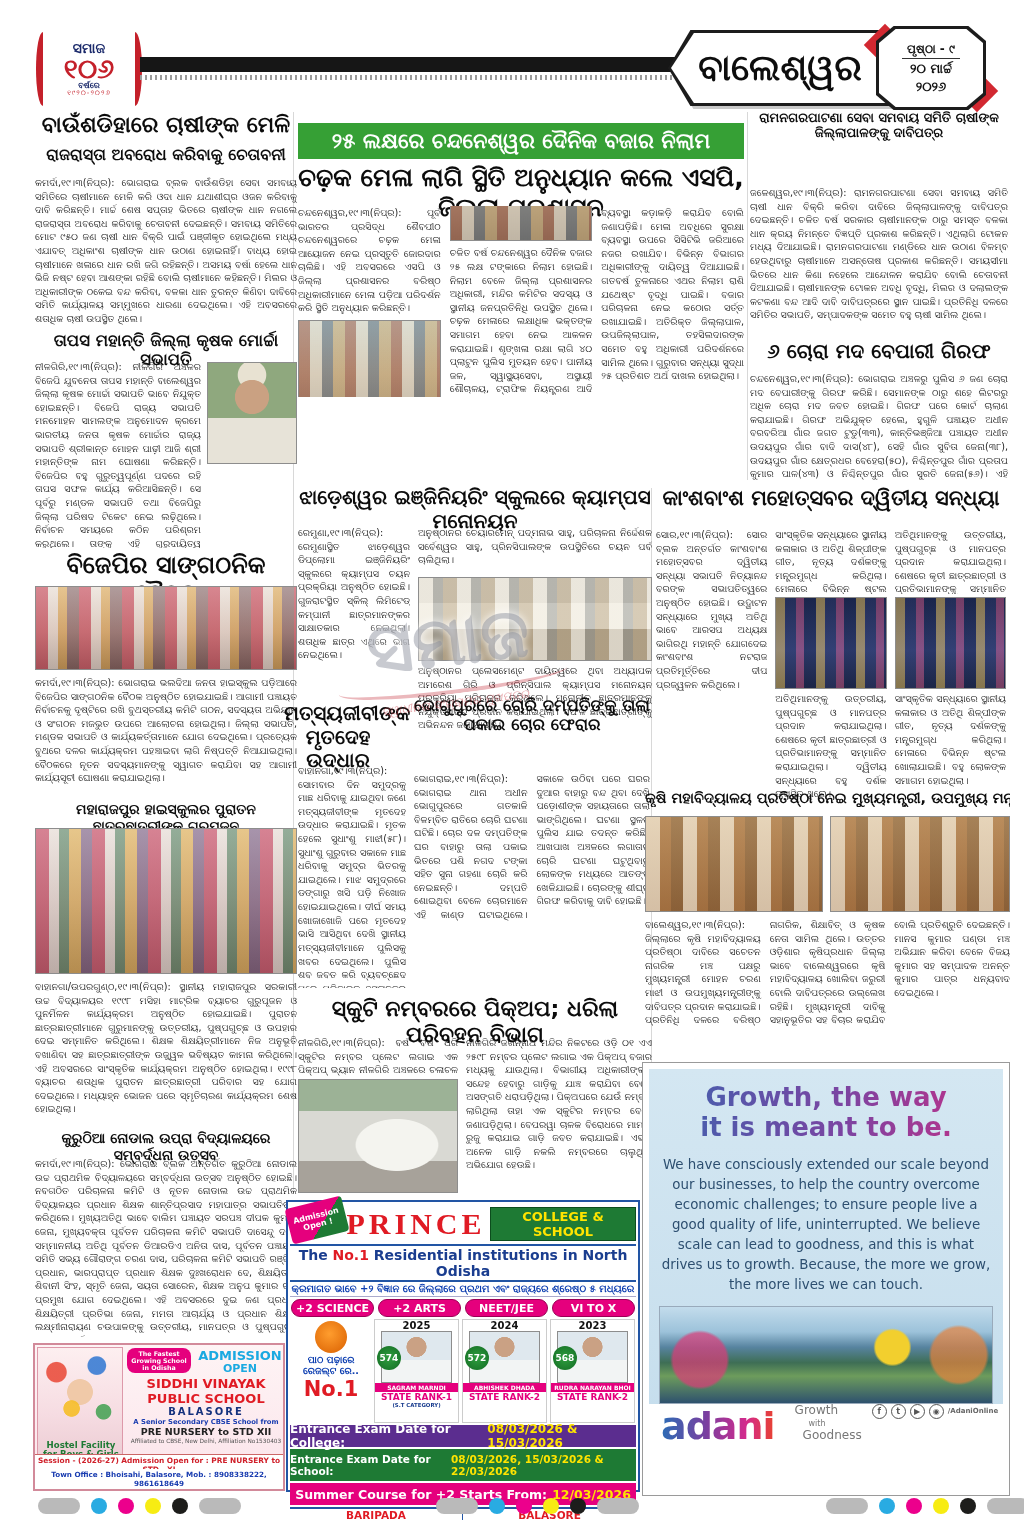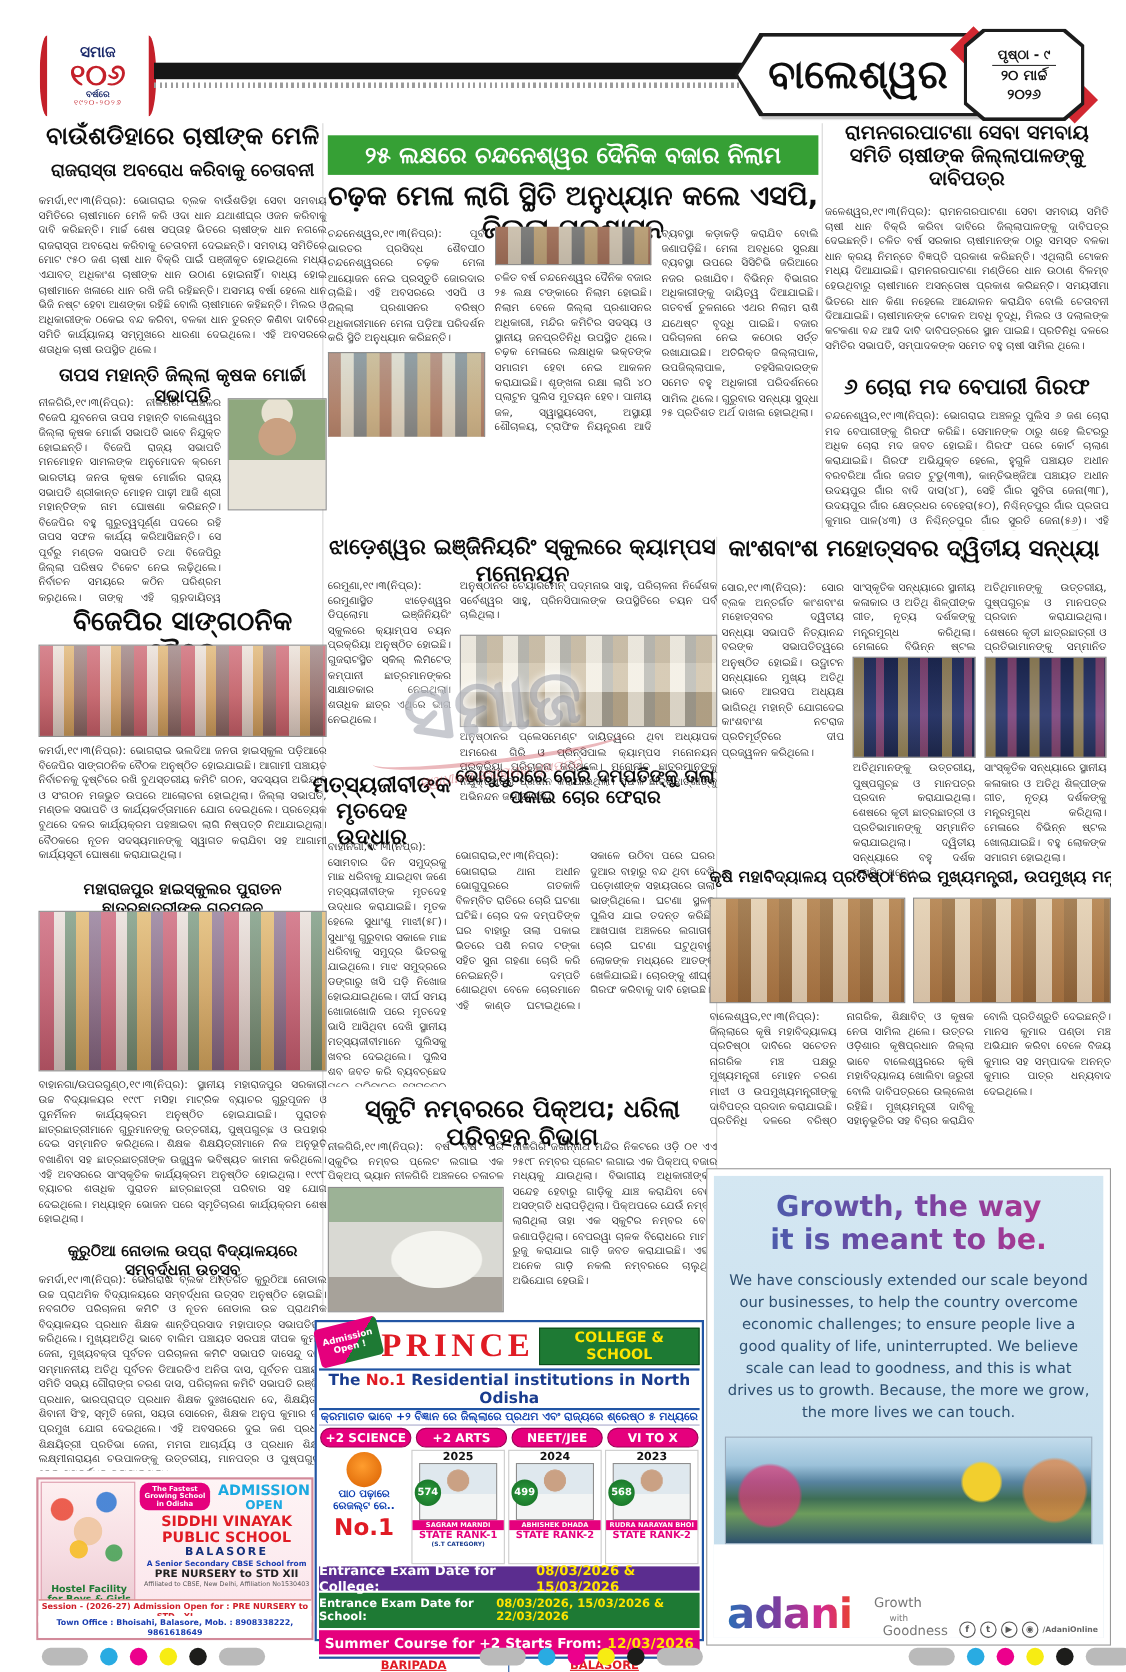--- a/index.html
+++ b/index.html
@@ -214,21 +214,21 @@
         <div style="font-size:10px;font-weight:700">2025</div>
         <div class="ph ph-student" style="width:86%;height:52px;margin:0 auto"></div>
         <div style="position:absolute;left:2px;top:26px;width:24px;height:24px;border-radius:50%;background:radial-gradient(circle,#2f9e3f,#136b23);color:#fff;font-size:9px;font-weight:700;display:flex;align-items:center;justify-content:center">574</div>
         <div style="background:#e5007d;color:#fff;font-size:6px;font-weight:700;padding:1px 0">SAGRAM MARNDI</div>
         <div style="font-size:9px;font-weight:700;color:#e5007d">STATE RANK-1</div>
         <div style="font-size:5.4px;font-weight:700;color:#1a3d8f">(S.T CATEGORY)</div>
       </div>
       <div style="position:relative;text-align:center;border:1px solid #ccc">
         <div style="font-size:10px;font-weight:700">2024</div>
         <div class="ph ph-student" style="width:86%;height:52px;margin:0 auto"></div>
-        <div style="position:absolute;left:2px;top:26px;width:24px;height:24px;border-radius:50%;background:radial-gradient(circle,#2f9e3f,#136b23);color:#fff;font-size:9px;font-weight:700;display:flex;align-items:center;justify-content:center">499</div>
+        <div style="position:absolute;left:2px;top:26px;width:24px;height:24px;border-radius:50%;background:radial-gradient(circle,#2f9e3f,#136b23);color:#fff;font-size:9px;font-weight:700;display:flex;align-items:center;justify-content:center">572</div>
         <div style="background:#e5007d;color:#fff;font-size:6px;font-weight:700;padding:1px 0">ABHISHEK DHADA</div>
         <div style="font-size:9px;font-weight:700;color:#e5007d">STATE RANK-2</div>
       </div>
       <div style="position:relative;text-align:center;border:1px solid #ccc">
         <div style="font-size:10px;font-weight:700">2023</div>
         <div class="ph ph-student" style="width:86%;height:52px;margin:0 auto"></div>
         <div style="position:absolute;left:2px;top:26px;width:24px;height:24px;border-radius:50%;background:radial-gradient(circle,#2f9e3f,#136b23);color:#fff;font-size:9px;font-weight:700;display:flex;align-items:center;justify-content:center">568</div>
         <div style="background:#e5007d;color:#fff;font-size:6px;font-weight:700;padding:1px 0">RUDRA NARAYAN BHOI</div>
         <div style="font-size:9px;font-weight:700;color:#e5007d">STATE RANK-2</div>
       </div>
@@ -250,21 +250,21 @@
         <div style="color:#e01b24;font-weight:700;font-size:10.5px;text-decoration:underline">BARIPADA</div>
         <div style="color:#1a3db0;font-weight:700;font-size:10px">8895102045, 9937701648, 7978176350</div>
       </div>
       <div style="text-align:center">
         <div style="color:#e01b24;font-weight:700;font-size:10.5px;text-decoration:underline">BALASORE</div>
         <div style="color:#1a3db0;font-weight:700;font-size:10px">8763403768, 9337687655,9937701648</div>
       </div>
     </div>
   </div>
 
-  <div class="abs hl" style="left:750px;top:110px;width:258px;font-size:18px">ରାମନଗରପାଟଣା ସେବା ସମବାୟ ସମିତି ଚାଷୀଙ୍କ ଜିଲ୍ଲାପାଳଙ୍କୁ ଦାବିପତ୍ର</div>
+  <div class="abs hl" style="left:750px;top:110px;width:258px;font-size:13px">ରାମନଗରପାଟଣା ସେବା ସମବାୟ ସମିତି ଚାଷୀଙ୍କ ଜିଲ୍ଲାପାଳଙ୍କୁ ଦାବିପତ୍ର</div>
   <div class="abs bt" style="left:750px;top:186px;width:258px;height:148px">ଜଳେଶ୍ୱର,୧୯।୩(ନିପ୍ର): ରାମନଗରପାଟଣା ସେବା ସମବାୟ ସମିତି ଚାଷୀ ଧାନ ବିକ୍ରି କରିବା ଦାବିରେ ଜିଲ୍ଲାପାଳଙ୍କୁ ଦାବିପତ୍ର ଦେଇଛନ୍ତି। ଚଳିତ ବର୍ଷ ସରକାର ଚାଷୀମାନଙ୍କ ଠାରୁ ସମସ୍ତ ବଳକା ଧାନ କ୍ରୟ ନିମନ୍ତେ ବିଜ୍ଞପ୍ତି ପ୍ରକାଶ କରିଛନ୍ତି। ଏଥିଲାଗି ଟୋକନ ମଧ୍ୟ ଦିଆଯାଇଛି। ରାମନଗରପାଟଣା ମଣ୍ଡିରେ ଧାନ ଉଠାଣ ବିଳମ୍ବ ହେଉଥିବାରୁ ଚାଷୀମାନେ ଅସନ୍ତୋଷ ପ୍ରକାଶ କରିଛନ୍ତି। ସମୟସୀମା ଭିତରେ ଧାନ କିଣା ନହେଲେ ଆନ୍ଦୋଳନ କରାଯିବ ବୋଲି ଚେତାବନୀ ଦିଆଯାଇଛି। ଚାଷୀମାନଙ୍କ ଟୋକନ ଅବଧି ବୃଦ୍ଧି, ମିଲର ଓ ଦଲାଲଙ୍କ କଟକଣା ବନ୍ଦ ଆଦି ଦାବି ଦାବିପତ୍ରରେ ସ୍ଥାନ ପାଇଛି। ପ୍ରତିନିଧି ଦଳରେ ସମିତିର ସଭାପତି, ସମ୍ପାଦକଙ୍କ ସମେତ ବହୁ ଚାଷୀ ସାମିଲ ଥିଲେ।</div>
 
   <div class="abs hl" style="left:754px;top:340px;width:250px;font-size:20px">୬ ଚୋରା ମଦ ବେପାରୀ ଗିରଫ</div>
   <div class="abs bt" style="left:750px;top:372px;width:258px;height:110px">ଚନ୍ଦନେଶ୍ୱର,୧୯।୩(ନିପ୍ର): ଭୋଗରାଇ ଅଞ୍ଚଳରୁ ପୁଲିସ ୬ ଜଣ ଚୋରା ମଦ ବେପାରୀଙ୍କୁ ଗିରଫ କରିଛି। ସେମାନଙ୍କ ଠାରୁ ଶହେ ଲିଟରରୁ ଅଧିକ ଚୋରା ମଦ ଜବତ ହୋଇଛି। ଗିରଫ ପରେ କୋର୍ଟ ଚାଲାଣ କରାଯାଇଛି। ଗିରଫ ଅଭିଯୁକ୍ତ ହେଲେ, ହୁଗୁଳି ପଞ୍ଚାୟତ ଅଧୀନ ବରବରିଆ ଗାଁର ଜଗତ ଟୁଡୁ(୩୩), କାନ୍ତିଭଞ୍ଜିଆ ପଞ୍ଚାୟତ ଅଧୀନ ଉଦୟପୁର ଗାଁର ବାଦି ଦାସ(୪୮), ସେହି ଗାଁର ସୁବିତା ଜେନା(୩୮), ଉଦୟପୁର ଗାଁର କ୍ଷେତ୍ରଧର ବେହେରା(୫୦), ନିଶ୍ଚିନ୍ତପୁର ଗାଁର ପ୍ରତାପ କୁମାର ପାଳ(୪୩) ଓ ନିଶ୍ଚିନ୍ତପୁର ଗାଁର ସୁରତି ଜେନା(୫୬)। ଏହି ଚଢ଼ାଉରେ ଅବକାରୀ ଏସଆଇ ବିଶ୍ୱଜିତ ତ୍ରିପାଠୀ, ବହୁଚର୍ଚ୍ଚିତ ଦାସ ପ୍ରମୁଖ ସାମିଲ ଥିଲେ।</div>
 
   <div class="abs hl" style="left:656px;top:486px;width:350px;font-size:21px">କାଂଶବାଂଶ ମହୋତ୍ସବର ଦ୍ୱିତୀୟ ସନ୍ଧ୍ୟା</div>
   <div class="abs" style="left:656px;top:528px;width:350px;height:262px;display:grid;grid-template-columns:repeat(3,1fr);gap:8px">
     <div class="bt" style="height:262px">ସୋର,୧୯।୩(ନିପ୍ର): ସୋର ବ୍ଲକ ଅନ୍ତର୍ଗତ କାଂଶବାଂଶ ମହୋତ୍ସବର ଦ୍ୱିତୀୟ ସନ୍ଧ୍ୟା ସଭାପତି ନିତ୍ୟାନନ୍ଦ ବରଙ୍କ ସଭାପତିତ୍ୱରେ ଅନୁଷ୍ଠିତ ହୋଇଛି। ଉଦ୍ଘାଟନ ସନ୍ଧ୍ୟାରେ ମୁଖ୍ୟ ଅତିଥି ଭାବେ ଆରସପ ଅଧ୍ୟକ୍ଷ ଭାଗିରଥି ମହାନ୍ତି ଯୋଗଦେଇ କାଂଶବାଂଶ ନଟରାଜ ପ୍ରତିମୂର୍ତ୍ତିରେ ଦୀପ ପ୍ରଜ୍ୱଳନ କରିଥିଲେ।</div>
     <div style="display:flex;flex-direction:column">
       <div class="bt" style="height:66px">ସାଂସ୍କୃତିକ ସନ୍ଧ୍ୟାରେ ସ୍ଥାନୀୟ କଳାକାର ଓ ଅତିଥି ଶିଳ୍ପୀଙ୍କ ଗୀତ, ନୃତ୍ୟ ଦର୍ଶକଙ୍କୁ ମନ୍ତ୍ରମୁଗ୍ଧ କରିଥିଲା। ମେଳାରେ ବିଭିନ୍ନ ଷ୍ଟଲ ଖୋଲାଯାଇଛି। ବହୁ ଲୋକଙ୍କ ସମାଗମ ହୋଇଥିଲା।</div>
@@ -282,21 +282,21 @@
   <div class="abs ph ph-agri" style="left:645px;top:816px;width:178px;height:96px"></div>
   <div class="abs ph ph-agri" style="left:830px;top:816px;width:180px;height:96px"></div>
   <div class="abs bt c3" style="left:645px;top:918px;width:365px;height:136px">ବାଲେଶ୍ୱର,୧୯।୩(ନିପ୍ର): ଜିଲ୍ଲାରେ କୃଷି ମହାବିଦ୍ୟାଳୟ ପ୍ରତିଷ୍ଠା ଦାବିରେ ସଚେତନ ନାଗରିକ ମଞ୍ଚ ପକ୍ଷରୁ ମୁଖ୍ୟମନ୍ତ୍ରୀ ମୋହନ ଚରଣ ମାଝୀ ଓ ଉପମୁଖ୍ୟମନ୍ତ୍ରୀଙ୍କୁ ଦାବିପତ୍ର ପ୍ରଦାନ କରାଯାଇଛି। ପ୍ରତିନିଧି ଦଳରେ ବରିଷ୍ଠ ନାଗରିକ, ଶିକ୍ଷାବିତ୍ ଓ କୃଷକ ନେତା ସାମିଲ ଥିଲେ। ଉତ୍ତର ଓଡ଼ିଶାର କୃଷିପ୍ରଧାନ ଜିଲ୍ଲା ଭାବେ ବାଲେଶ୍ୱରରେ କୃଷି ମହାବିଦ୍ୟାଳୟ ଖୋଲିବା ଜରୁରୀ ବୋଲି ଦାବିପତ୍ରରେ ଉଲ୍ଲେଖ ରହିଛି। ମୁଖ୍ୟମନ୍ତ୍ରୀ ଦାବିକୁ ସହାନୁଭୂତିର ସହ ବିଚାର କରାଯିବ ବୋଲି ପ୍ରତିଶ୍ରୁତି ଦେଇଛନ୍ତି। ମାନସ କୁମାର ପଣ୍ଡା ମଞ୍ଚ ଅଭିଯାନ କରିବା ବେଳେ ବିଜୟ କୁମାର ସହ ସମ୍ପାଦକ ଅନନ୍ତ କୁମାର ପାତ୍ର ଧନ୍ୟବାଦ ଦେଇଥିଲେ।</div>
 
   <div class="abs" style="left:642px;top:1062px;width:368px;height:434px;border:1px solid #9a9a9a;background:#fff;padding:6px">
     <div style="width:100%;height:100%;background:linear-gradient(180deg,#d4e7f2,#c3dcec);display:flex;flex-direction:column;padding:14px 10px 0">
       <div class="grad-text" style="font-size:26px;font-weight:700;text-align:center;line-height:1.15">Growth, the way</div>
       <div class="grad-text" style="font-size:26px;font-weight:700;text-align:center;line-height:1.15">it is meant to be.</div>
       <div style="font-size:13.4px;color:#2d4f70;text-align:center;line-height:1.5;margin-top:12px">We have consciously extended our scale beyond our businesses, to help the country overcome economic challenges; to ensure people live a good quality of life, uninterrupted. We believe scale can lead to goodness, and this is what drives us to growth. Because, the more we grow, the more lives we can touch.</div>
       <div class="ad-illus" style="width:100%;height:98px;margin-top:10px"></div>
-      <div style="background:#fff;margin:0 -10px;flex:1;display:flex;align-items:flex-end;padding:0 12px;gap:10px">
+      <div style="background:#fff;margin:0 -10px;flex:1;display:flex;align-items:flex-start;padding:0 12px;gap:10px">
         <span class="adani-grad" style="font-size:38px;font-weight:700;letter-spacing:-1px">adani</span>
         <span style="width:1px;height:38px;background:#ccc"></span>
         <span style="color:#777;font-size:12px;line-height:1.05">
           <span>Growth</span><br>
           <span style="font-size:8px;margin-left:14px">with</span><br>
           <span style="margin-left:8px">Goodness</span>
         </span>
         <span style="margin-left:auto;display:flex;align-items:center;gap:4px">
           <span class="soc">f</span>
           <span class="soc">t</span>

